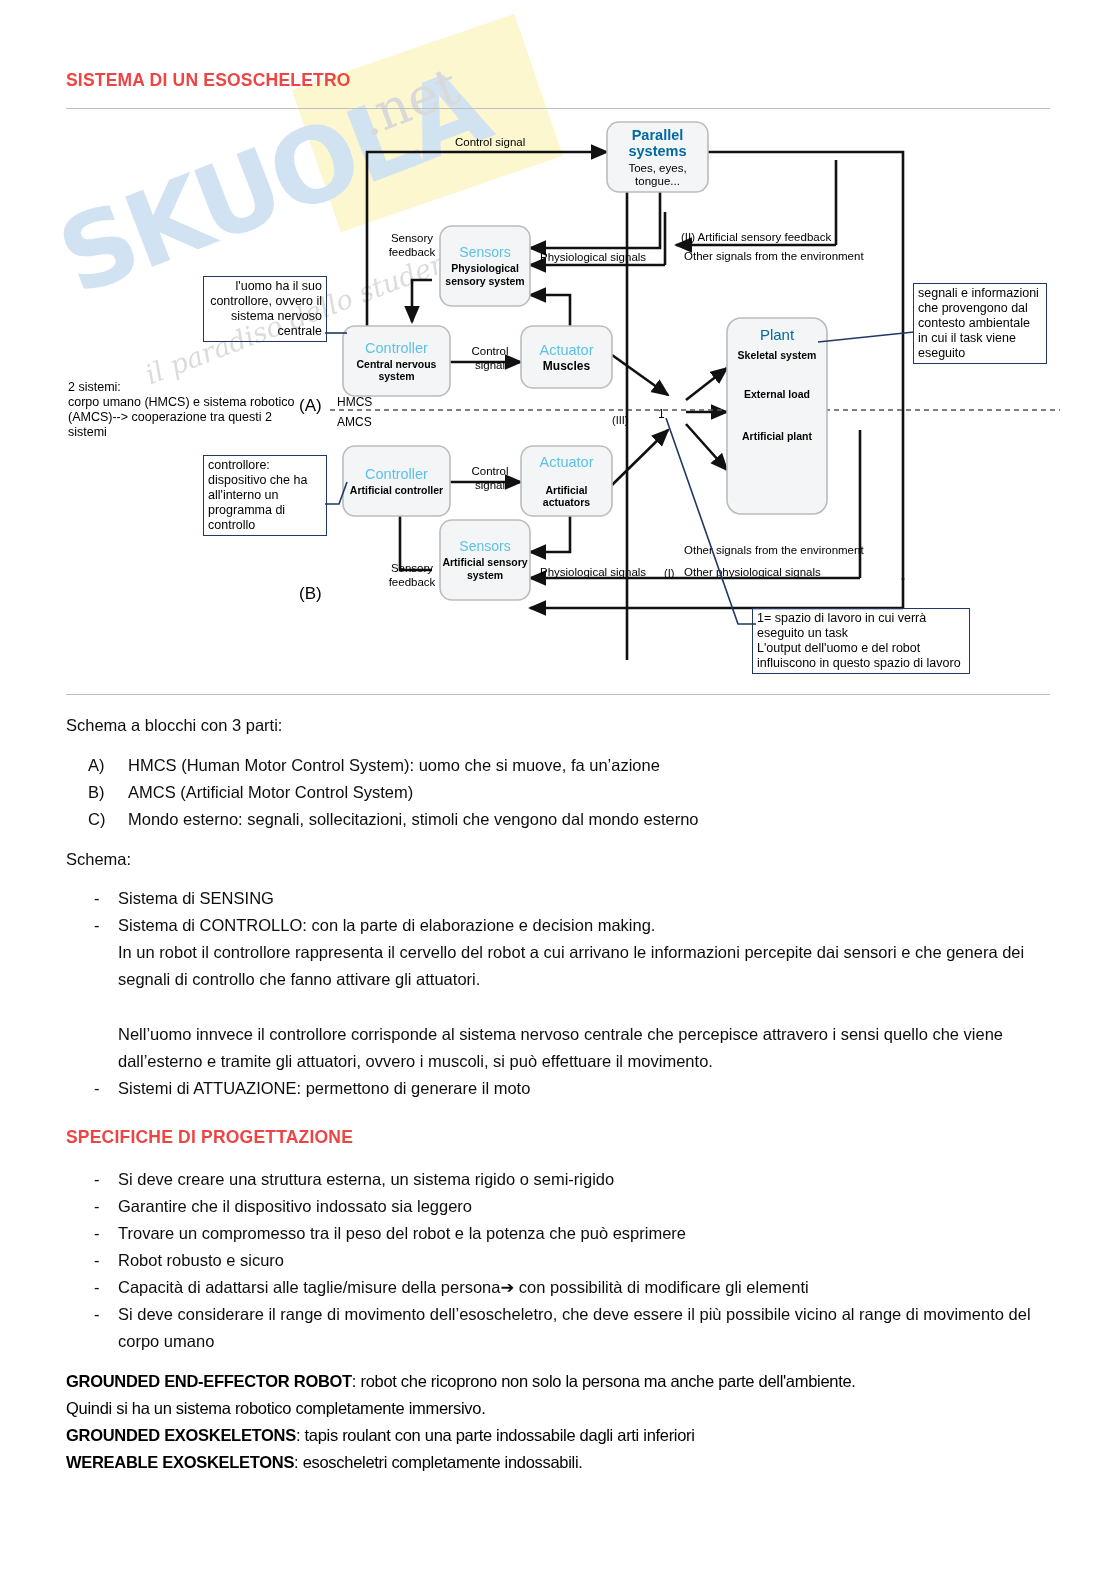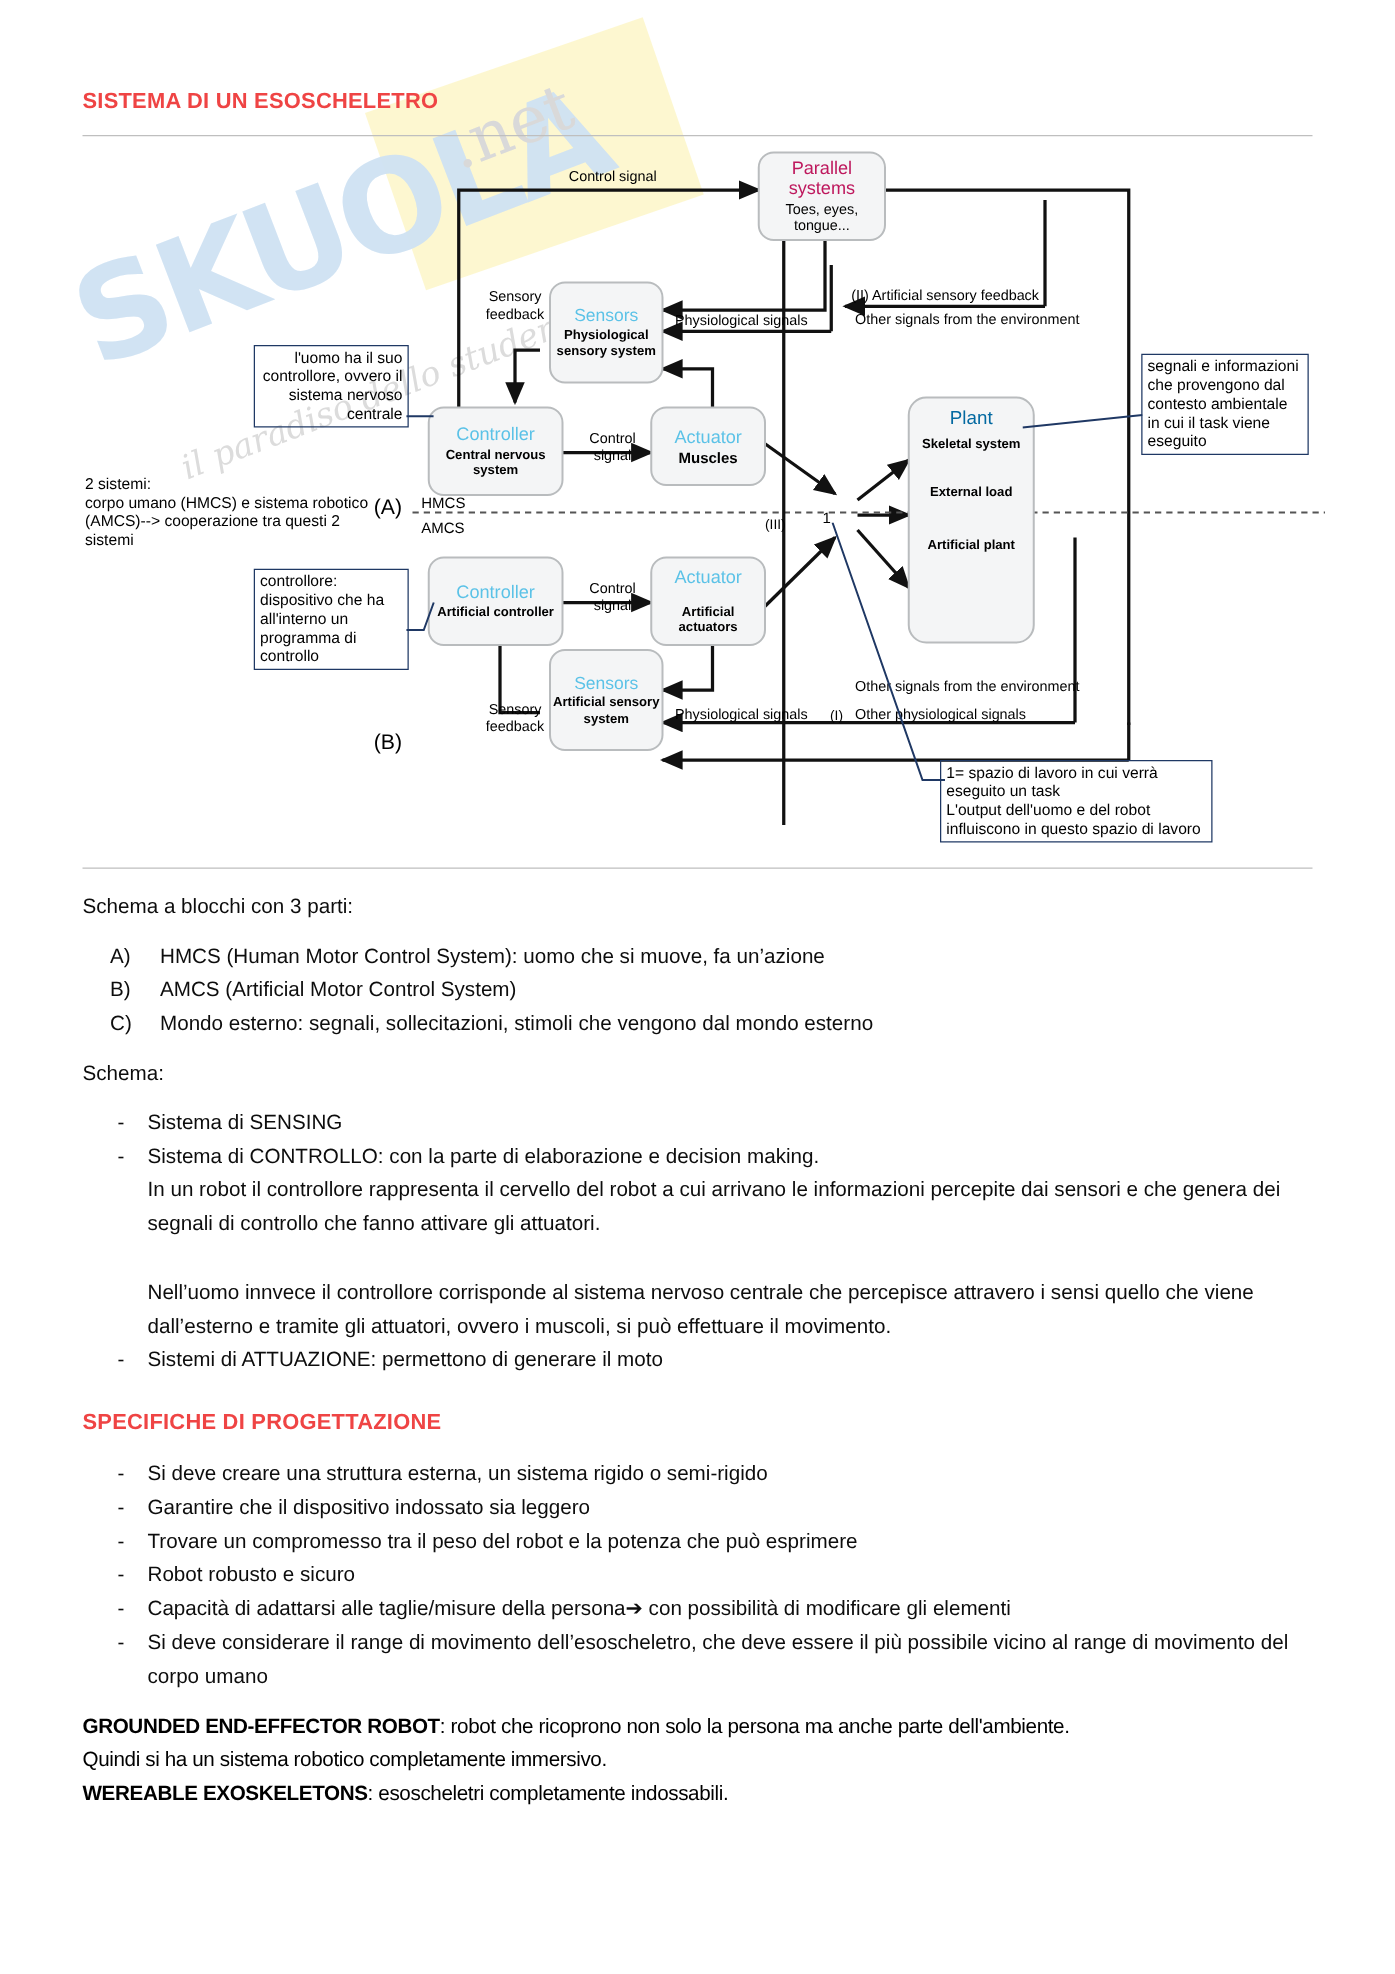--- a/index.html
+++ b/index.html
@@ -208,21 +208,21 @@
       <g>
         <rect x="440" y="420" width="90" height="80" rx="12" fill="#f4f5f6" stroke="#b9bcbe" stroke-width="1.6"></rect>
       </g>
 
       <g>
         <rect x="727" y="218" width="100" height="196" rx="14" fill="#f4f5f6" stroke="#b9bcbe" stroke-width="1.6"></rect>
       </g>
     </svg>
 
     <div style="position:absolute;left:607px;top:22px;width:101px;height:70px;display:flex;flex-direction:column;align-items:center;justify-content:center;">
-      <div style="color:#be185d;font-size:14.5px;line-height:16px;text-align:center;">Parallel systems</div>
+      <div style="color:#0369a1;font-size:14.5px;line-height:16px;text-align:center;font-weight:bold;">Parallel systems</div>
       <div style="font-size:11.5px;line-height:13px;text-align:center;margin-top:3px;">Toes, eyes, tongue...</div>
     </div>
 
     <div style="position:absolute;left:440px;top:126px;width:90px;height:80px;display:flex;flex-direction:column;align-items:center;justify-content:center;">
       <div style="color:#5bc2e7;font-size:14px;line-height:15px;">Sensors</div>
       <div style="font-size:10.5px;font-weight:bold;line-height:12.5px;text-align:center;margin-top:2px;">Physiological sensory system</div>
     </div>
 
     <div style="position:absolute;left:343px;top:226px;width:107px;height:70px;display:flex;flex-direction:column;align-items:center;justify-content:center;">
       <div style="color:#5bc2e7;font-size:14.5px;line-height:16px;">Controller</div>
@@ -374,17 +374,20 @@
   </ul>
 
   <div class="def-block" style="top:1368px; width:1000px;">
     <div>
       <span class="bold">GROUNDED END-EFFECTOR ROBOT</span><span>: </span><span>robot che ricoprono non solo la persona ma anche parte dell'ambiente.</span>
     </div>
     <div>
       <span>Quindi si ha un sistema robotico completamente immersivo.</span>
     </div>
     <div>
+      <span class="bold">GROUNDED EXOSKELETONS</span><span>: </span><span>tapis roulant con una parte indossabile dagli arti inferiori</span>
+    </div>
+    <div>
       <span class="bold">WEREABLE EXOSKELETONS</span><span>: </span><span>esoscheletri completamente indossabili.</span>
     </div>
   </div>
 
 </div>
 
 </body></html>

